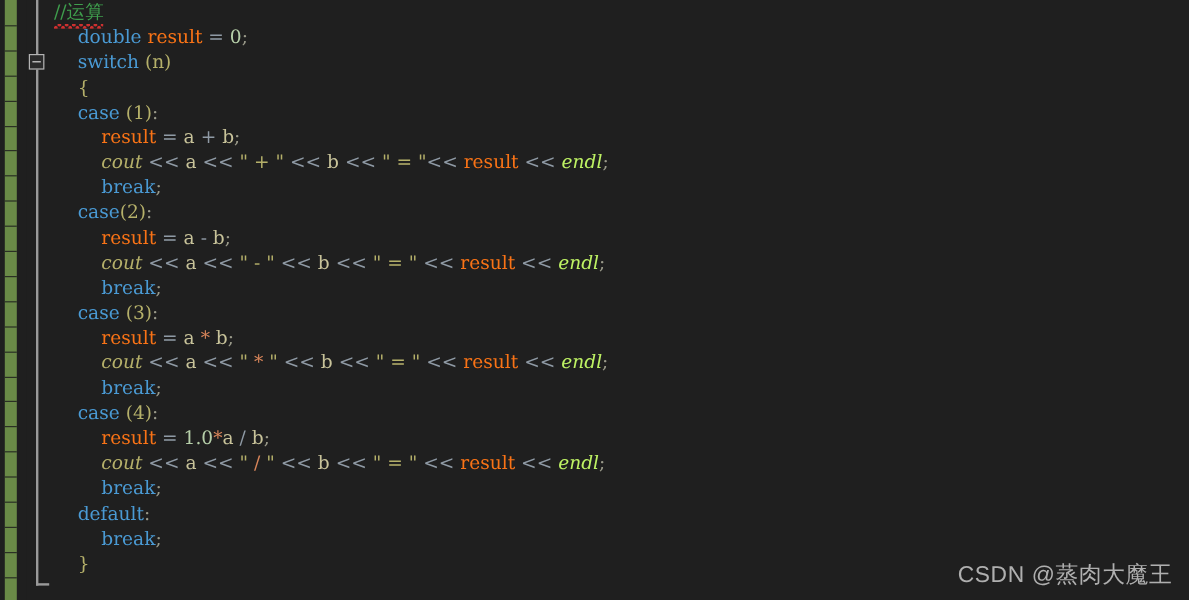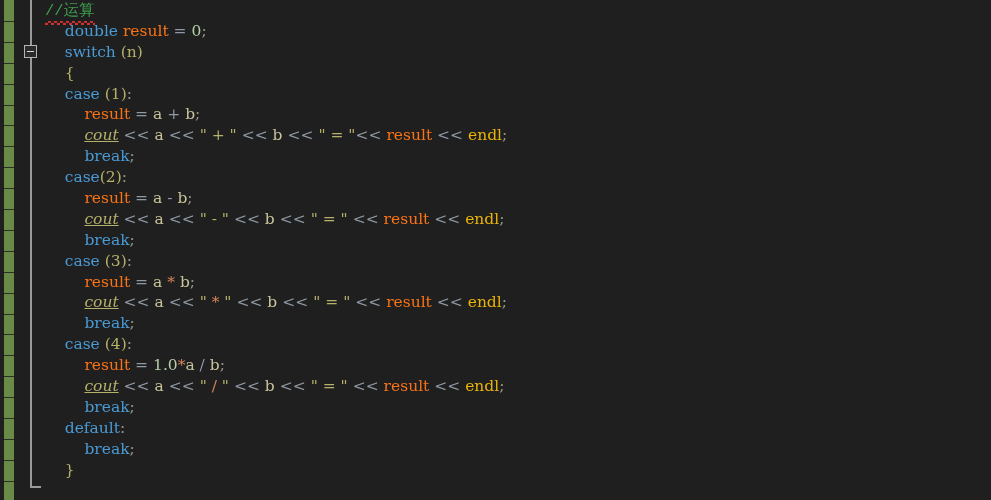--- a/index.html
+++ b/index.html
@@ -97,32 +97,32 @@
     line-height: 20.9px;
     white-space: pre;
     letter-spacing: 0px;
   }
   .line {
     height: 20.9px;
     padding-left: 3px;
   }
 
   
-  .c-comment  { color: #3f9e4d; font-family: Liberation Mono, monospace; }
+  .c-comment  { color: #3f9e4d; }
   .c-keyword  { color: #4a9ad4; }
   .c-ident    { color: #f97316; }
   .c-var      { color: #c8c39a; }
   .c-plain    { color: #c8c8c8; }
   .c-num      { color: #b5cea8; }
   .c-punct    { color: #9a9a8a; }
   .c-op       { color: #8f9aa5; }
   .c-string   { color: #b5b06a; }
   .c-strop    { color: #d8855a; }
-  .c-obj      { color: #b5b06a; font-style: italic; text-decoration: underline; }
-  .c-endl     { color: #eab308; }
+  .c-obj      { color: #b5b06a; font-style: italic; }
+  .c-endl     { color: #bef264; font-style: italic; }
   .c-brace    { color: #b5b06a; }
   .c-paren    { color: #b5b06a; }
 
   .squiggle {
     position: relative;
     display: inline-block;
   }
   .squiggle::after {
     content: "";
     position: absolute;
@@ -186,14 +186,15 @@
   <div class="fold-col">
     <div class="fold-line" style="top:0px;height:488px;"></div>
     <div class="fold-foot" style="top:486px;"></div>
     <div class="fold-box" style="top:45px;">
       <div class="minus"></div>
     </div>
   </div>
 
   <div class="code" id="code"><div class="line"><span class="c-plain"></span><span class="c-comment squiggle">//运算</span></div><div class="line"><span class="c-plain">    </span><span class="c-keyword">double</span><span class="c-plain"> </span><span class="c-ident">result</span><span class="c-plain"> </span><span class="c-op">=</span><span class="c-plain"> </span><span class="c-num">0</span><span class="c-punct">;</span></div><div class="line"><span class="c-plain">    </span><span class="c-keyword">switch</span><span class="c-plain"> </span><span class="c-paren">(n)</span></div><div class="line"><span class="c-plain">    </span><span class="c-brace">{</span></div><div class="line"><span class="c-plain">    </span><span class="c-keyword">case</span><span class="c-plain"> </span><span class="c-paren">(1)</span><span class="c-punct">:</span></div><div class="line"><span class="c-plain">        </span><span class="c-ident">result</span><span class="c-plain"> </span><span class="c-op">=</span><span class="c-plain"> </span><span class="c-var">a</span><span class="c-plain"> </span><span class="c-op">+</span><span class="c-plain"> </span><span class="c-var">b</span><span class="c-punct">;</span></div><div class="line"><span class="c-plain">        </span><span class="c-obj">cout</span><span class="c-plain"> </span><span class="c-op">&lt;&lt;</span><span class="c-plain"> </span><span class="c-var">a</span><span class="c-plain"> </span><span class="c-op">&lt;&lt;</span><span class="c-plain"> </span><span class="c-string">" + "</span><span class="c-plain"> </span><span class="c-op">&lt;&lt;</span><span class="c-plain"> </span><span class="c-var">b</span><span class="c-plain"> </span><span class="c-op">&lt;&lt;</span><span class="c-plain"> </span><span class="c-string">" = "</span><span class="c-op">&lt;&lt;</span><span class="c-plain"> </span><span class="c-ident">result</span><span class="c-plain"> </span><span class="c-op">&lt;&lt;</span><span class="c-plain"> </span><span class="c-endl">endl</span><span class="c-punct">;</span></div><div class="line"><span class="c-plain">        </span><span class="c-keyword">break</span><span class="c-punct">;</span></div><div class="line"><span class="c-plain">    </span><span class="c-keyword">case</span><span class="c-paren">(2)</span><span class="c-punct">:</span></div><div class="line"><span class="c-plain">        </span><span class="c-ident">result</span><span class="c-plain"> </span><span class="c-op">=</span><span class="c-plain"> </span><span class="c-var">a</span><span class="c-plain"> </span><span class="c-op">-</span><span class="c-plain"> </span><span class="c-var">b</span><span class="c-punct">;</span></div><div class="line"><span class="c-plain">        </span><span class="c-obj">cout</span><span class="c-plain"> </span><span class="c-op">&lt;&lt;</span><span class="c-plain"> </span><span class="c-var">a</span><span class="c-plain"> </span><span class="c-op">&lt;&lt;</span><span class="c-plain"> </span><span class="c-string">" - "</span><span class="c-plain"> </span><span class="c-op">&lt;&lt;</span><span class="c-plain"> </span><span class="c-var">b</span><span class="c-plain"> </span><span class="c-op">&lt;&lt;</span><span class="c-plain"> </span><span class="c-string">" = "</span><span class="c-plain"> </span><span class="c-op">&lt;&lt;</span><span class="c-plain"> </span><span class="c-ident">result</span><span class="c-plain"> </span><span class="c-op">&lt;&lt;</span><span class="c-plain"> </span><span class="c-endl">endl</span><span class="c-punct">;</span></div><div class="line"><span class="c-plain">        </span><span class="c-keyword">break</span><span class="c-punct">;</span></div><div class="line"><span class="c-plain">    </span><span class="c-keyword">case</span><span class="c-plain"> </span><span class="c-paren">(3)</span><span class="c-punct">:</span></div><div class="line"><span class="c-plain">        </span><span class="c-ident">result</span><span class="c-plain"> </span><span class="c-op">=</span><span class="c-plain"> </span><span class="c-var">a</span><span class="c-plain"> </span><span class="c-strop">*</span><span class="c-plain"> </span><span class="c-var">b</span><span class="c-punct">;</span></div><div class="line"><span class="c-plain">        </span><span class="c-obj">cout</span><span class="c-plain"> </span><span class="c-op">&lt;&lt;</span><span class="c-plain"> </span><span class="c-var">a</span><span class="c-plain"> </span><span class="c-op">&lt;&lt;</span><span class="c-plain"> </span><span class="c-string">" </span><span class="c-strop">*</span><span class="c-string"> "</span><span class="c-plain"> </span><span class="c-op">&lt;&lt;</span><span class="c-plain"> </span><span class="c-var">b</span><span class="c-plain"> </span><span class="c-op">&lt;&lt;</span><span class="c-plain"> </span><span class="c-string">" = "</span><span class="c-plain"> </span><span class="c-op">&lt;&lt;</span><span class="c-plain"> </span><span class="c-ident">result</span><span class="c-plain"> </span><span class="c-op">&lt;&lt;</span><span class="c-plain"> </span><span class="c-endl">endl</span><span class="c-punct">;</span></div><div class="line"><span class="c-plain">        </span><span class="c-keyword">break</span><span class="c-punct">;</span></div><div class="line"><span class="c-plain">    </span><span class="c-keyword">case</span><span class="c-plain"> </span><span class="c-paren">(4)</span><span class="c-punct">:</span></div><div class="line"><span class="c-plain">        </span><span class="c-ident">result</span><span class="c-plain"> </span><span class="c-op">=</span><span class="c-plain"> </span><span class="c-num">1.0</span><span class="c-strop">*</span><span class="c-var">a</span><span class="c-plain"> </span><span class="c-op">/</span><span class="c-plain"> </span><span class="c-var">b</span><span class="c-punct">;</span></div><div class="line"><span class="c-plain">        </span><span class="c-obj">cout</span><span class="c-plain"> </span><span class="c-op">&lt;&lt;</span><span class="c-plain"> </span><span class="c-var">a</span><span class="c-plain"> </span><span class="c-op">&lt;&lt;</span><span class="c-plain"> </span><span class="c-string">" </span><span class="c-strop">/</span><span class="c-string"> "</span><span class="c-plain"> </span><span class="c-op">&lt;&lt;</span><span class="c-plain"> </span><span class="c-var">b</span><span class="c-plain"> </span><span class="c-op">&lt;&lt;</span><span class="c-plain"> </span><span class="c-string">" = "</span><span class="c-plain"> </span><span class="c-op">&lt;&lt;</span><span class="c-plain"> </span><span class="c-ident">result</span><span class="c-plain"> </span><span class="c-op">&lt;&lt;</span><span class="c-plain"> </span><span class="c-endl">endl</span><span class="c-punct">;</span></div><div class="line"><span class="c-plain">        </span><span class="c-keyword">break</span><span class="c-punct">;</span></div><div class="line"><span class="c-plain">    </span><span class="c-keyword">default</span><span class="c-punct">:</span></div><div class="line"><span class="c-plain">        </span><span class="c-keyword">break</span><span class="c-punct">;</span></div><div class="line"><span class="c-plain">    </span><span class="c-brace">}</span></div></div>
 
+  <div class="watermark">CSDN @蒸肉大魔王</div>
 
 </div>
 
 </body></html>

